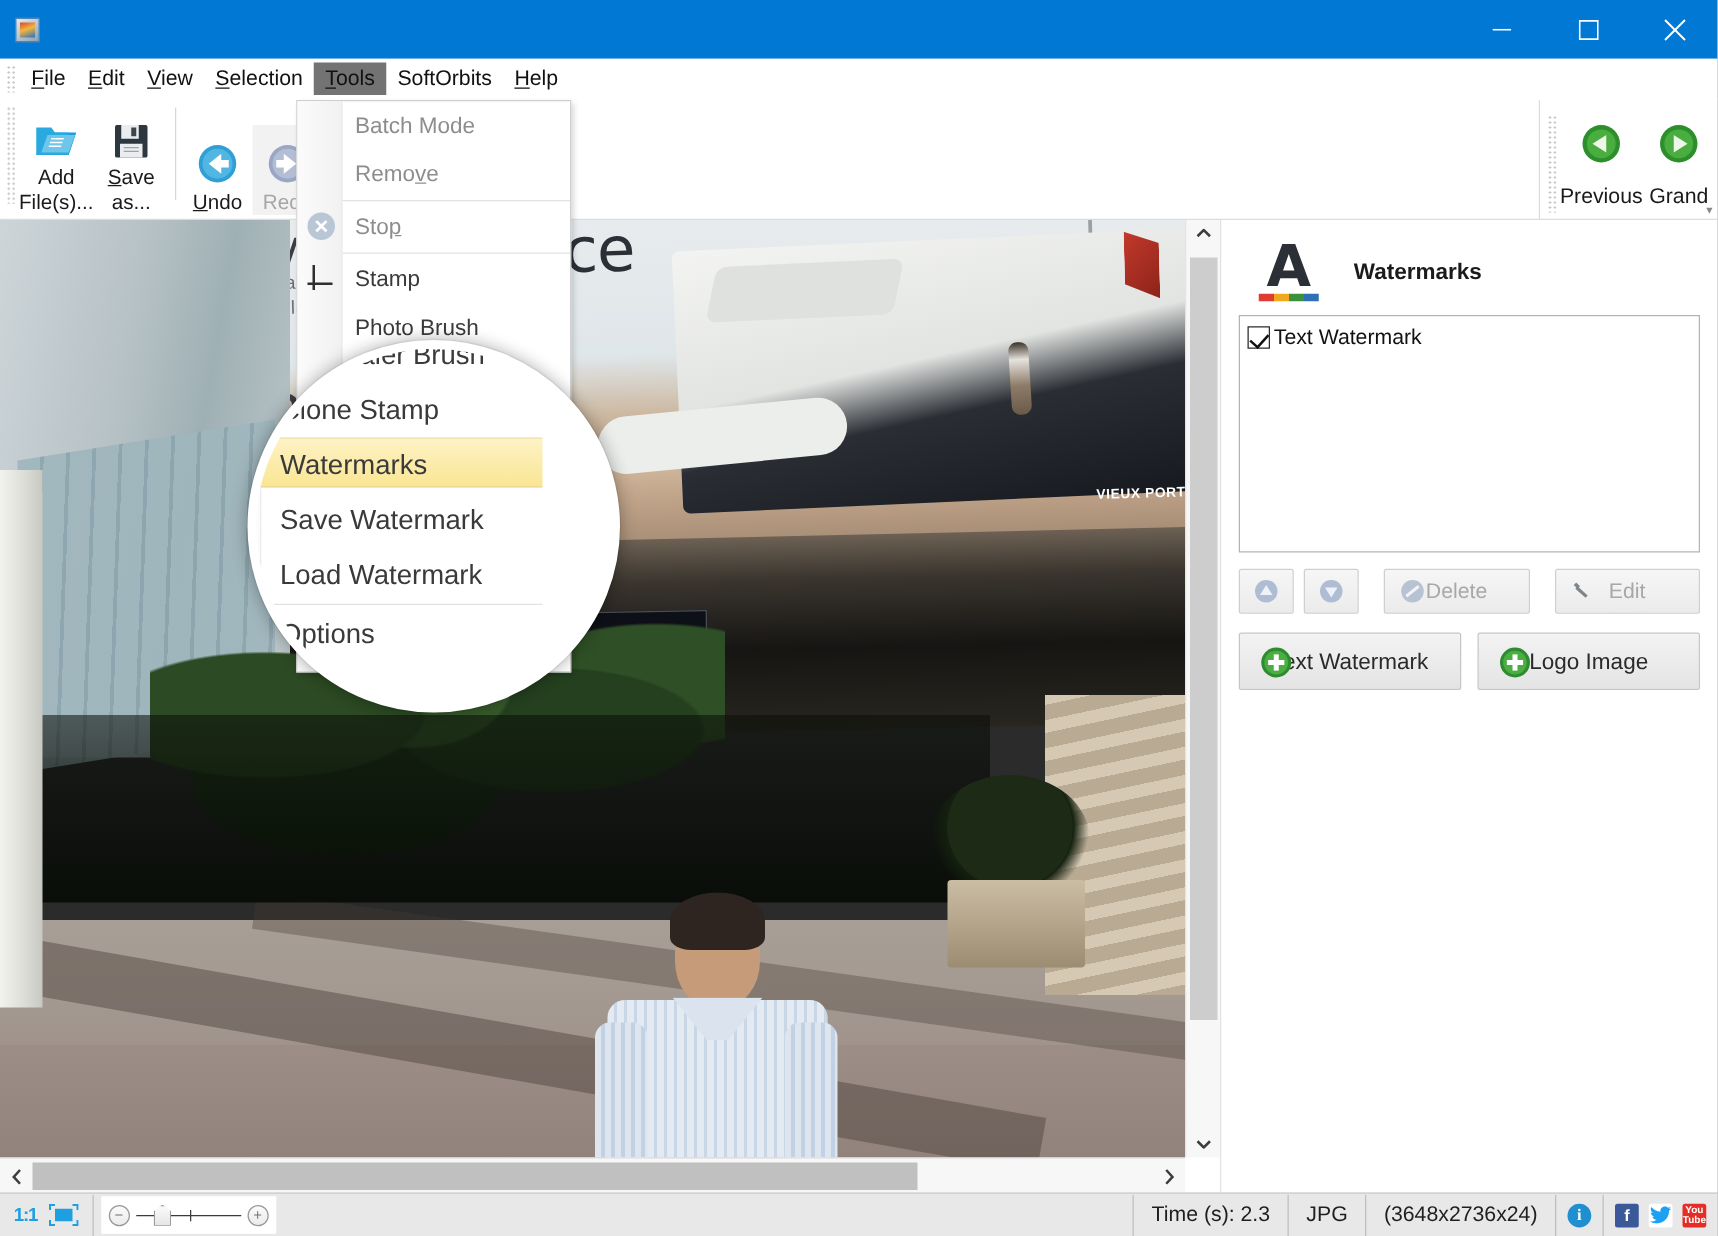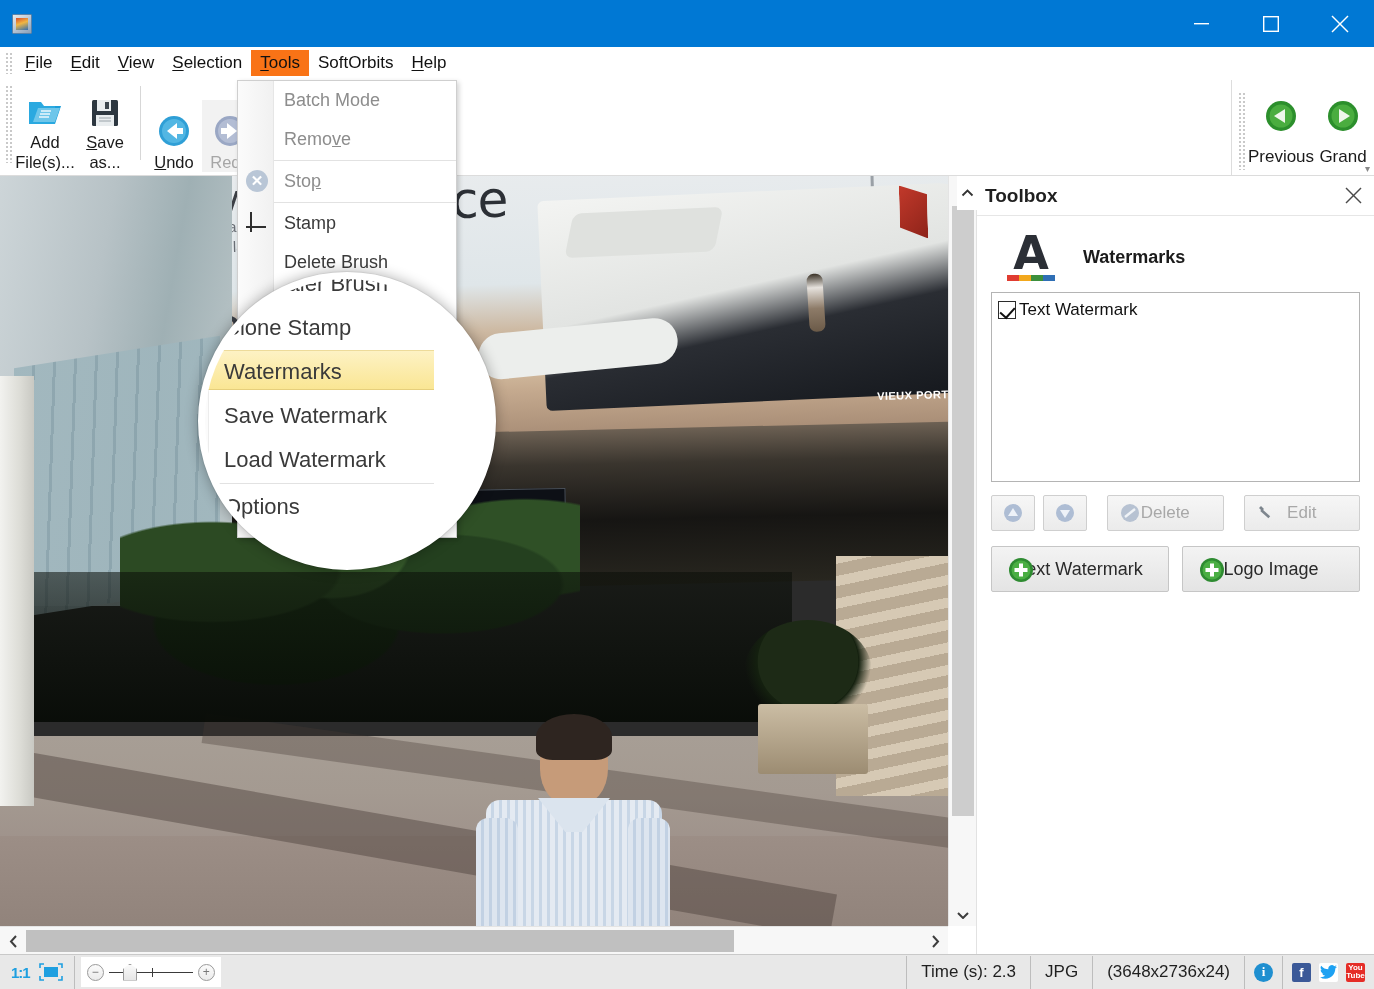--- a/index.html
+++ b/index.html
@@ -40,21 +40,21 @@
     border-bottom: 1px solid #fff;
   }
   .menu-gripper {
     width: 7px; height: 22px; margin-left: 5px; margin-right: 4px;
     background-image: radial-gradient(#c9c9c9 32%, transparent 33%);
     background-size: 4px 4px; flex: none;
   }
   .menu-item {
     padding: 3px 9px; font-size: 17px; color: #111; white-space: nowrap; cursor: default;
   }
-  .menu-item.active { background: #f97316; }
+  .menu-item.active { background: #737373; }
   .menu-item u { text-decoration: underline; text-underline-offset: 2px; }
 
   
   .ribbon {
     position: absolute; left: 0; top: 80px; width: 1374px; height: 96px;
     background: #ffffff; display: flex; align-items: flex-start;
     border-bottom: 1px solid #dcdcdc;
   }
   .rib-grip {
     width: 7px; height: 78px; margin: 5px 3px 0 5px;
@@ -685,34 +685,20 @@
     </div>
     <div class="hs-thumb"></div>
     <div class="hs-arrow r">
       <svg width="9" height="13">
           <polyline points="2,1 7,6.5 2,12" fill="none" stroke="#3d3d3d" stroke-width="2"></polyline>
         </svg>
     </div>
   </div>
 
   <div class="toolbox">
-    <div class="tb-header">
-      <div class="tb-collapse">
-        <svg width="13" height="8">
-            <polyline points="1.5,6.5 6.5,1.5 11.5,6.5" fill="none" stroke="#333" stroke-width="1.8"></polyline>
-          </svg>
-      </div>
-      <div class="tb-title">Toolbox</div>
-      <div class="tb-close">
-        <svg width="17" height="17">
-            <line x1="1" y1="1" x2="16" y2="16" stroke="#4a4a4a" stroke-width="1.4"></line>
-            <line x1="16" y1="1" x2="1" y2="16" stroke="#4a4a4a" stroke-width="1.4"></line>
-          </svg>
-      </div>
-    </div>
 
     <div class="tb-body">
       <div class="tb-section-head">
         <div class="wm-logo">
           <div class="letter">A</div>
             <div class="bar"></div>
         </div>
         <div class="tb-section-title">Watermarks</div>
       </div>
 
@@ -801,21 +787,21 @@
         </span>
       <span>Sto<u>p</u></span>
     </div>
     <div class="dd-sep"></div>
     <div class="dd-item enabled">
       <span class="dd-ico"><span class="ico-crop"></span></span>
       <span>Stamp</span>
     </div>
     <div class="dd-item enabled">
       <span class="dd-ico"><span class="ico-smudge"></span></span>
-      <span>Delete Brush</span>
+      <span>Photo Brush</span>
     </div>
     <div class="dd-item enabled">
       <span class="dd-ico"><span class="ico-conceal"></span></span>
       <span>Concealer Brush</span>
     </div>
     <div class="dd-item enabled">
       <span class="dd-ico"><span class="ico-stamp"></span></span>
       <span>Clone Stamp</span>
     </div>
     <div style="position:relative">

